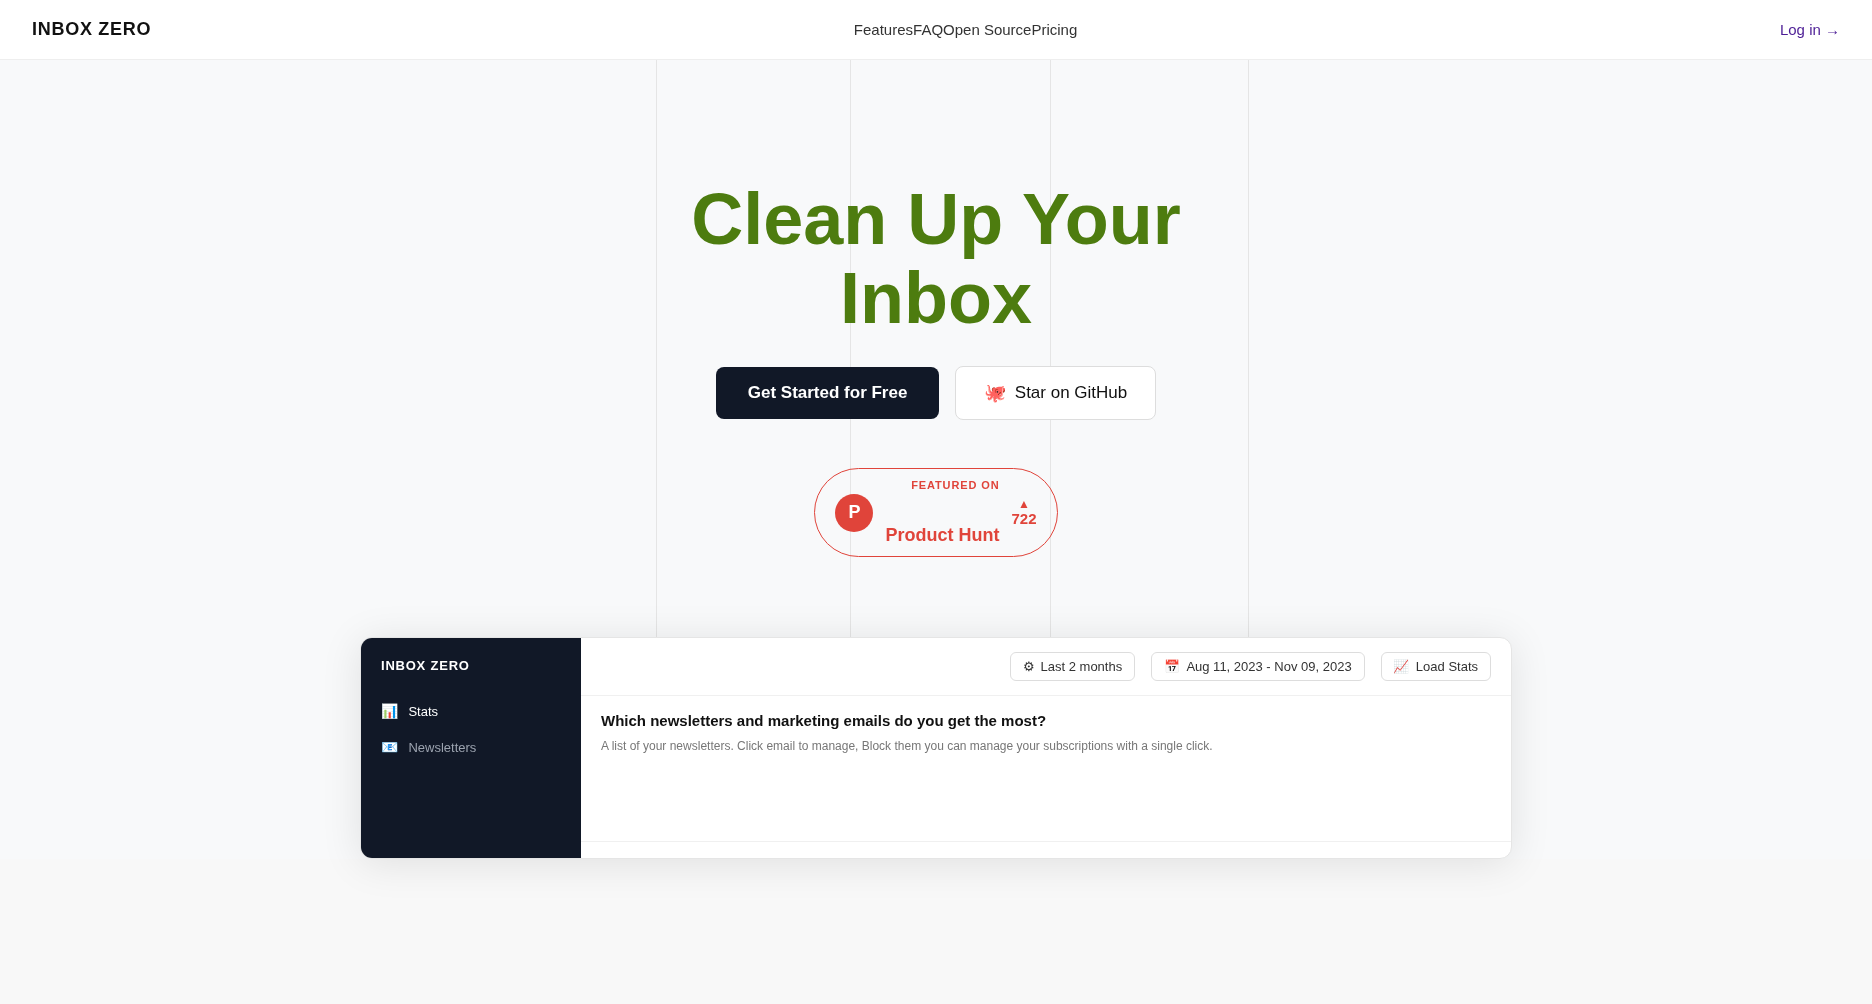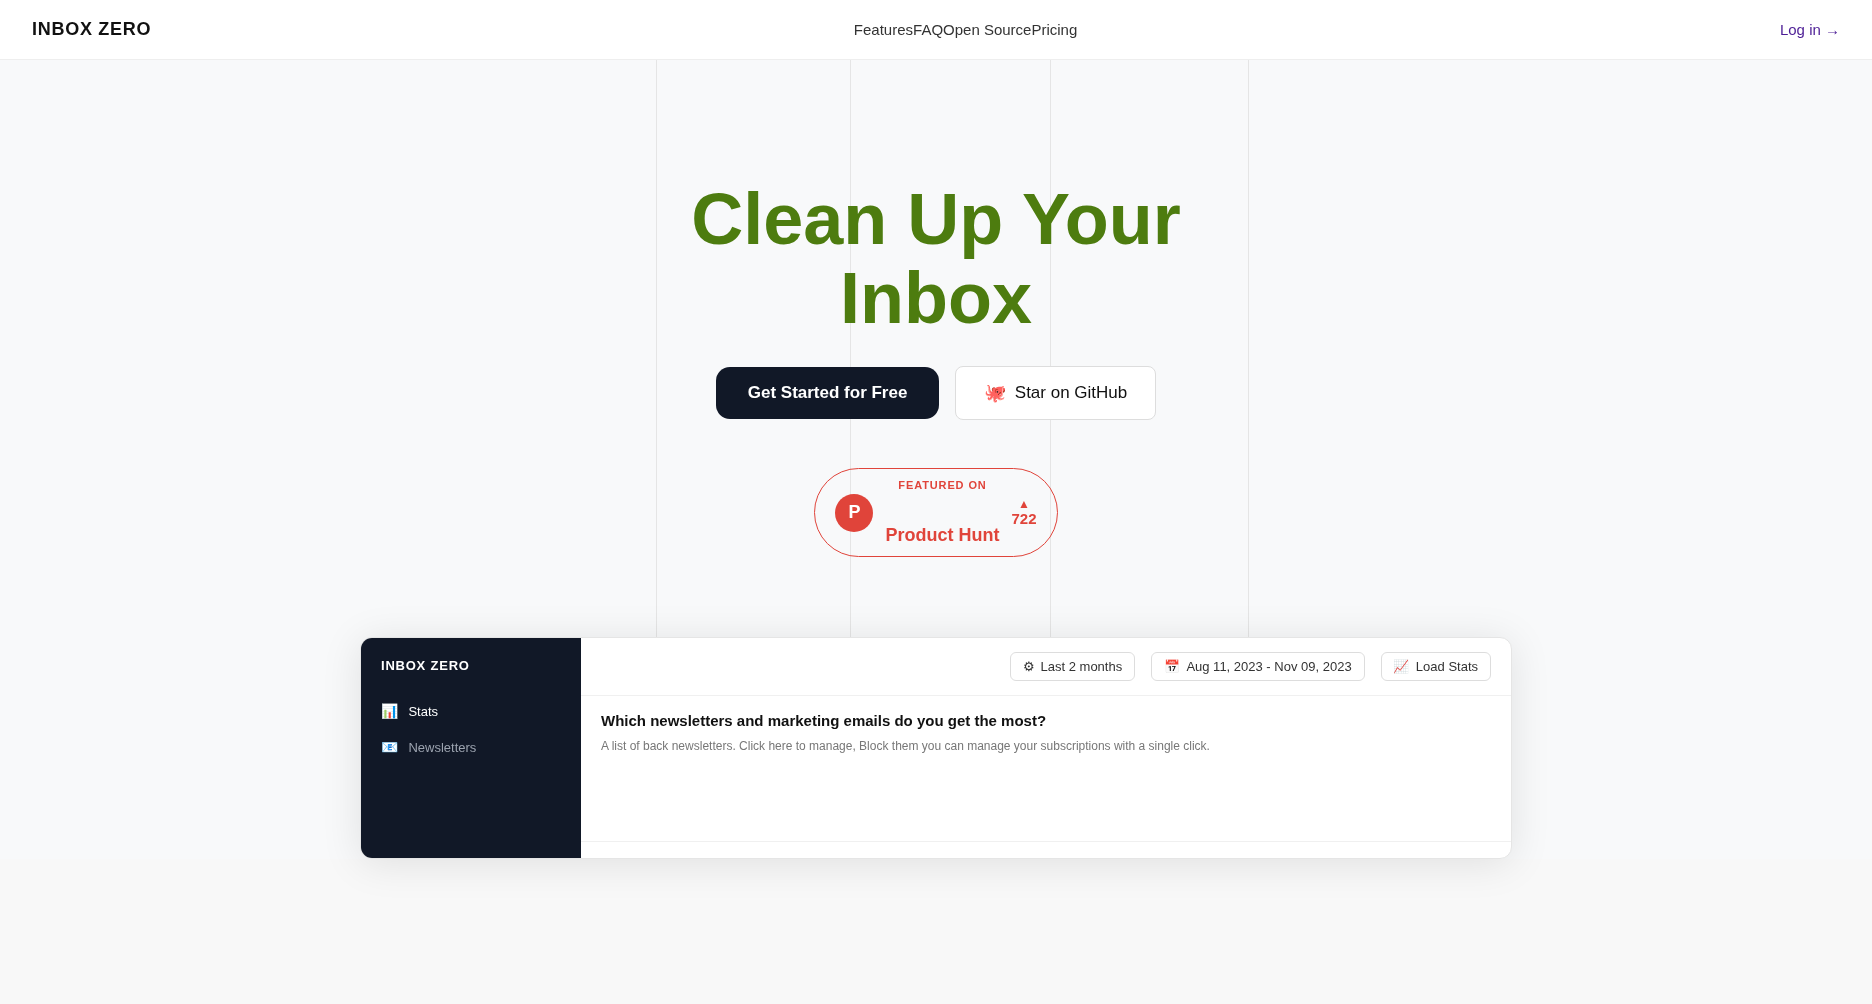--- a/index.html
+++ b/index.html
@@ -106,21 +106,21 @@
       display: flex;
       gap: 16px;
       margin-bottom: 48px;
       align-items: center;
     }
 
     .btn-primary {
       background: #111827;
       color: #fff;
       border: none;
-      border-radius: 14px;
+      border-radius: 8px;
       padding: 16px 32px;
       font-size: 17px;
       font-weight: 600;
       cursor: pointer;
       white-space: nowrap;
     }
 
     .btn-secondary {
       background: #fff;
       color: #111;
@@ -159,21 +159,21 @@
       align-items: center;
       justify-content: center;
       color: white;
       font-size: 18px;
       font-weight: 900;
     }
 
     .ph-text {
       display: flex;
       flex-direction: column;
-      align-items: center;
+      align-items: flex-end;
       line-height: 1.2;
       gap: 32px;
     }
 
     .ph-featured-label {
       font-size: 11px;
       font-weight: 600;
       color: #e0443a;
       letter-spacing: 0.08em;
       text-transform: uppercase;
@@ -399,21 +399,21 @@
               <span>Aug 11, 2023 - Nov 09, 2023</span>
             </button>
             <button class="dash-header-btn">
               <span>📈</span>
               <span>Load Stats</span>
             </button>
           </div>
 
           <div class="dash-content">
             <div class="dash-question">Which newsletters and marketing emails do you get the most?</div>
-            <div class="dash-description">A list of back newsletters. Click here to manage, Block them you can manage your subscriptions with a single click.</div>
+            <div class="dash-description">A list of your newsletters. Click email to manage, Block them you can manage your subscriptions with a single click.</div>
           </div>
 
           <div class="dash-footer">
             
           </div>
         </div>
 
       </div>
     </div>
   </div>

